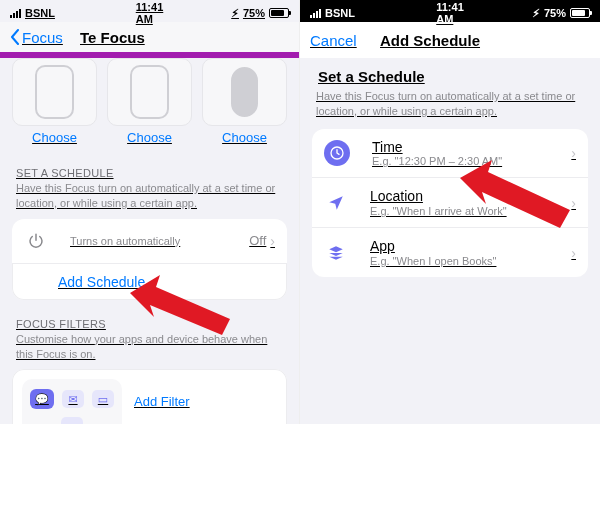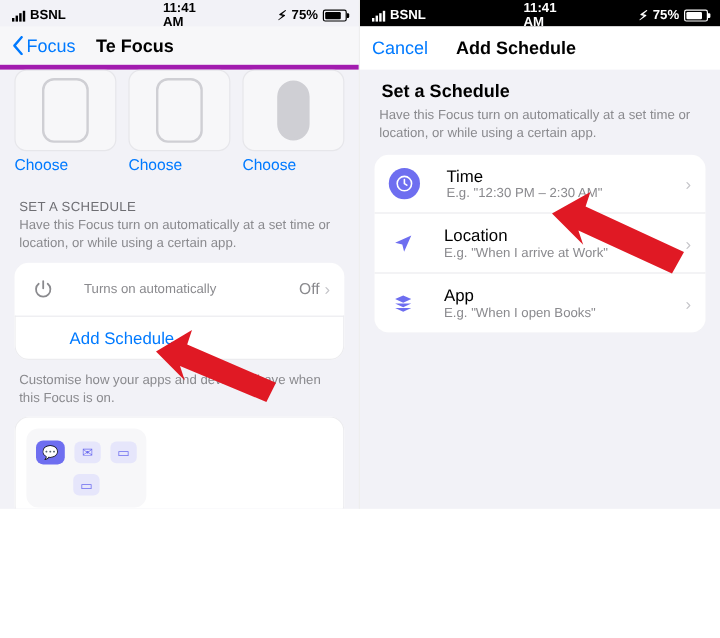--- a/index.html
+++ b/index.html
@@ -1,46 +1,46 @@
 <!DOCTYPE html>
 <html><head>
 <meta charset="utf-8">
 <style>
   * { box-sizing: border-box; margin: 0; padding: 0; font-family: -apple-system, BlinkMacSystemFont, "Segoe UI", Helvetica, Arial, sans-serif; }
   body { background: #fff; width: 600px; height: 532px; overflow: hidden; position: relative; }
   .wrap { display: flex; width: 600px; height: 532px; }
-  .phone { width: 300px; height: 424px; overflow: hidden; position: relative; background:#f2f2f7; border-right:1px solid #eee;}
+  .phone { width: 300px; height: 424px; overflow: hidden; position: relative; background:#f2f2f7; border-right:1px solid #eee;text-decoration:underline;}
   .phone:last-child { border-right: none; }
 
   
   .status { display:flex; align-items:center; padding: 4px 10px 0; height:22px; font-size:11px; font-weight:600; color:#000; }
   .phone2 .status { color:#fff; background:#000; }
   .st-left { display:flex; align-items:center; gap:4px; flex:1; }
   .st-center { flex:0; font-weight:700; }
   .st-right { display:flex; align-items:center; gap:4px; flex:1; justify-content:flex-end; }
   .sigbars { display:inline-flex; align-items:flex-end; gap:1px; height:10px;}
   .sigbars span{ width:2px; background:currentColor; }
   .sigbars span:nth-child(1){height:3px}.sigbars span:nth-child(2){height:5px}.sigbars span:nth-child(3){height:7px}.sigbars span:nth-child(4){height:9px}
   .battery { display:inline-block; width:20px; height:10px; border:1px solid currentColor; border-radius:2px; position:relative;}
   .battery:after{content:"";position:absolute;right:-3px;top:2px;width:2px;height:4px;background:currentColor;border-radius:0 1px 1px 0;}
   .battery i{position:absolute;left:1px;top:1px;bottom:1px;width:72%;background:currentColor;border-radius:1px;}
 
   
-  .nav { display:flex; align-items:center; height:36px; padding:0 10px; background: #f7f7f9; border-bottom:4px solid #a21caf; }
+  .nav { display:flex; align-items:center; height:36px; padding:0 10px; background: #f7f7f9; border-bottom:6px solid #a21caf; }
   .phone2 .nav { background:#fff; border-bottom:none; }
   .nav-back { display:flex; align-items:center; color:#007aff; font-size:15px; gap:2px; min-width:70px;}
   .nav-cancel { color:#007aff; font-size:15px; min-width:70px; }
   .nav-title { flex:1; font-size:15px; font-weight:600; color:#000;}
   .nav-right { width:70px; }
 
   .content { padding: 0 12px; font-size:12px; color:#000; height: calc(100% - 58px); overflow:hidden; }
 
   
   .device-row { display:flex; gap:10px; padding:0 0 4px; }
-  .device { flex:1; }
+  .device { flex:1; text-align:center; }
   .device-box { height:68px; border-radius:10px; background:#f7f7f9; border:1px solid #e6e6ea; margin-bottom:4px; position:relative; overflow:hidden;}
   
   .rect { position:absolute; inset:10px; border:2px solid #cfcfd4; border-radius:8px;}
   .rect.small{ inset:6px 22px 6px 22px; border-radius:10px;}
   .rect.watch{ inset:8px 28px 8px 28px; border-radius:14px; background:#cfcfd4;}
   .choose { color:#007aff; font-size:13px; }
 
   .section-title { font-size:11px; color:#6e6e73; letter-spacing:.3px; text-transform:uppercase; margin:18px 4px 2px; font-weight:500;}
   .section-desc  { font-size:11px; color:#8a8a8e; margin:0 4px 8px; line-height:1.35;}
 
@@ -156,31 +156,33 @@
             <div class="s">Turns on automatically</div>
           </span>
           <span class="tail">
             <span>Off</span>
             <span class="chev">›</span>
           </span>
         </div>
         <div class="link-row inline">Add Schedule</div>
       </div>
 
+      <div class="section-title">FOCUS FILTERS</div>
       <div class="section-desc">Customise how your apps and device behave when this Focus is on.</div>
 
       <div class="card" style="padding:10px;">
         <div class="filters-box">
           <div class="filters-icons">
             <span class="ficon solid">💬</span>
             <span class="ficon">✉︎</span>
             <span class="ficon">▭</span>
             <span class="ficon">▭</span>
           </div>
           <div class="filters-text">
+            <div class="addf">Add Filter</div>
           </div>
         </div>
       </div>
 
       <div class="card">
         <div class="delete">Delete Focus</div>
       </div>
     </div>
 
     <div class="arrow" style="left:130px; top:275px; width:100px; height:60px;">

